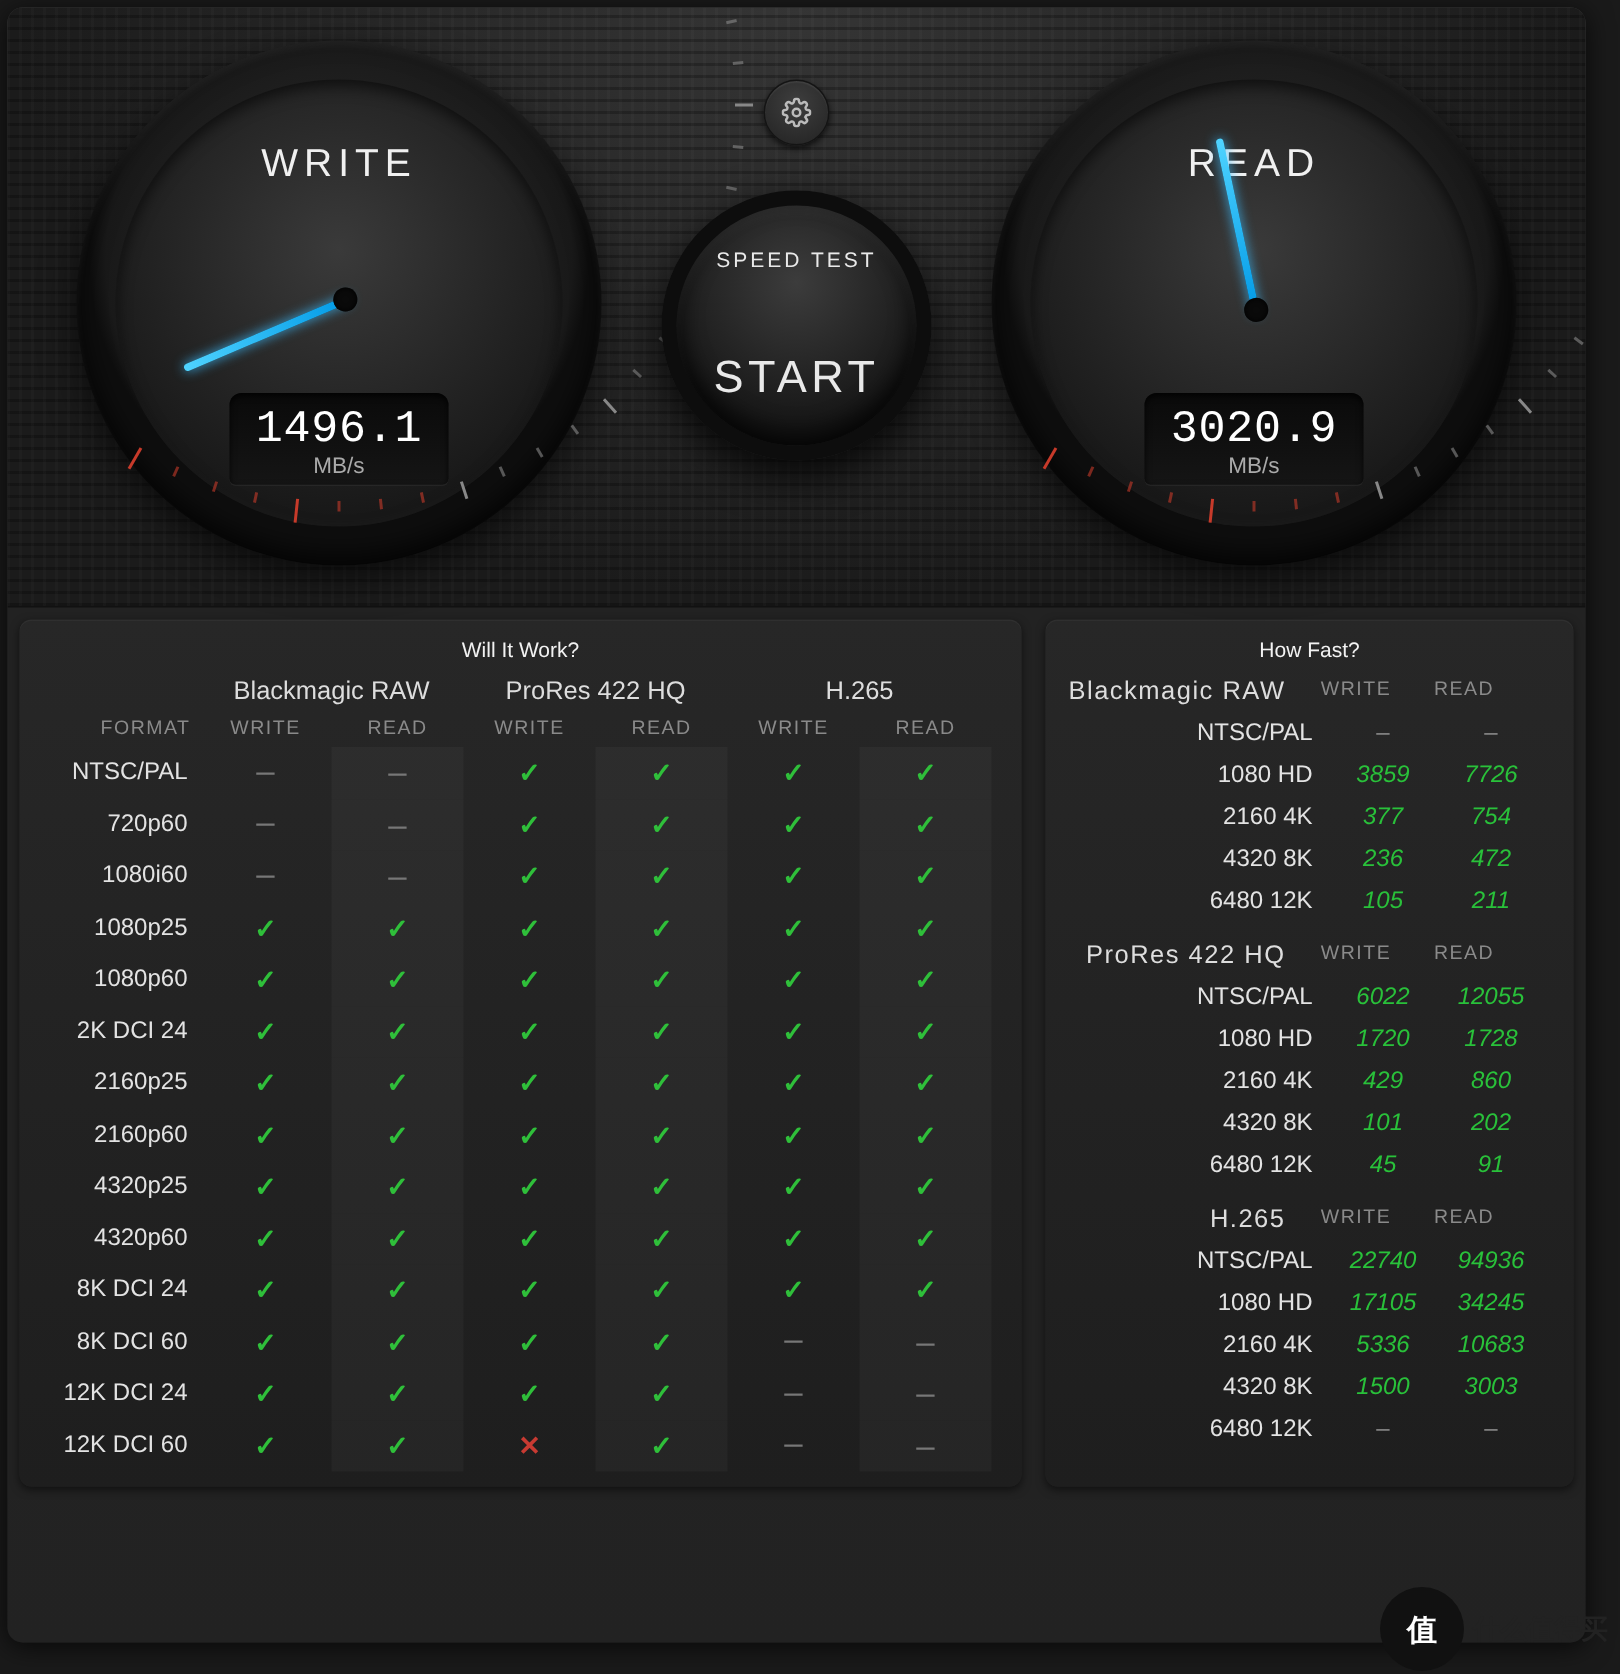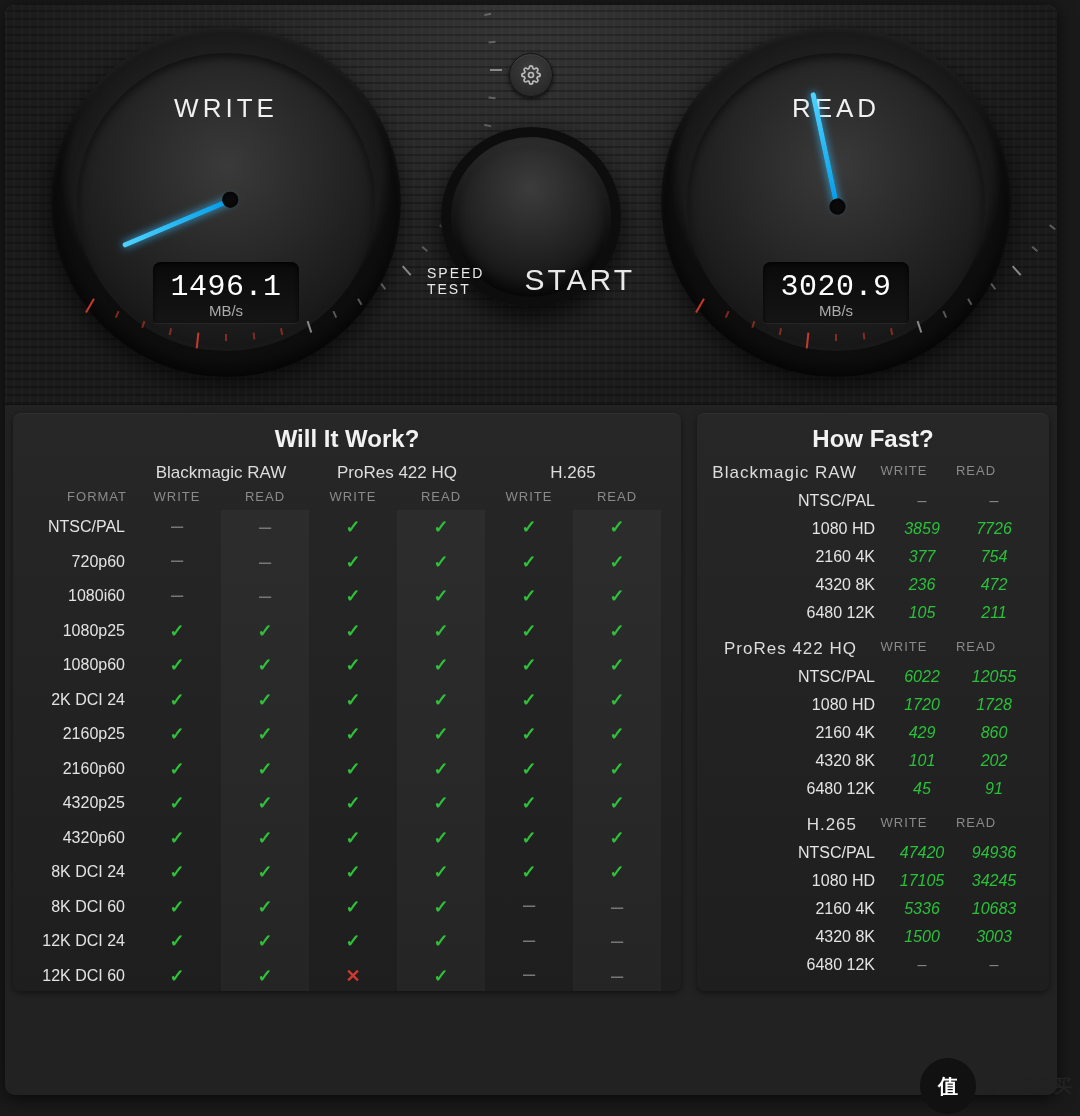--- a/index.html
+++ b/index.html
@@ -87,42 +87,42 @@
     border: 1px solid #141414;
     display:flex; align-items:center; justify-content:center;
     color:#bbb; box-shadow: 0 2px 4px rgba(0,0,0,.7), inset 0 1px 1px rgba(255,255,255,.08);
     cursor:pointer;
   }
   .start-btn {
     width:180px; height:180px; border-radius:50%;
     background: radial-gradient(circle at 50% 32%, #3c3c3c, #161616 72%);
     border: 10px solid #0d0d0d;
     box-shadow: 0 10px 28px rgba(0,0,0,.8), inset 0 4px 8px rgba(255,255,255,.06), inset 0 -6px 16px rgba(0,0,0,.9);
-    display:flex; flex-direction:row; align-items:flex-end; justify-content:center;
+    display:flex; flex-direction:column; align-items:center; justify-content:center;
     cursor:pointer; color:#e9e9e9;gap:40px;
   }
   .start-small { font-size:14px; letter-spacing:2px; font-weight:500;}
   .start-big   { font-size:30px; letter-spacing:3px; font-weight:500; margin-top:14px;}
 
   .bottom {
     display:flex; height: calc(100% - 96px - 400px);
     background: #222;
   }
   .panel {
     background: linear-gradient(#272727,#1e1e1e);
     border-radius: 8px;
     margin: 8px;
     box-shadow: inset 0 1px 0 rgba(255,255,255,.04), 0 2px 6px rgba(0,0,0,.5);
     display:flex; flex-direction:column;
     overflow:hidden;
   }
   .panel.left { flex: 0 0 668px; }
   .panel.right { flex: 1; }
   .panel-title {
-    text-align:center; font-size:24px; font-weight:700; color:#f2f2f2;
+    text-align:center; font-size:14px; font-weight:400; color:#f2f2f2;
     padding: 12px 0 10px;
   }
   .wiw-head {
     display:grid;
     grid-template-columns: 112px 88px 88px 88px 88px 88px 88px;
     align-items:end;
     padding: 0 12px 6px 8px;
   }
   .codec-h { font-size:17px; color:#ddd; text-align:center; grid-column: span 2;}
   .fmt-h, .wr-h { font-size:13px; color:#8a8a8a; letter-spacing:1px; text-align:center;}
@@ -546,21 +546,21 @@
       <div class="v green">91</div>
           </div>
           <div class="hf-section-gap"></div>
           <div class="hf-head">
             <div class="hf-codec-label">H.265</div>
     <div>WRITE</div>
             <div>READ</div>
           </div>
           <div class="hf-row">
             <div class="lab">NTSC/PAL</div>
-      <div class="v green">47420</div>
+      <div class="v green">22740</div>
       <div class="v green">94936</div>
           </div>
           <div class="hf-row">
             <div class="lab">1080 HD</div>
       <div class="v green">17105</div>
       <div class="v green">34245</div>
           </div>
           <div class="hf-row">
             <div class="lab">2160 4K</div>
       <div class="v green">5336</div>

